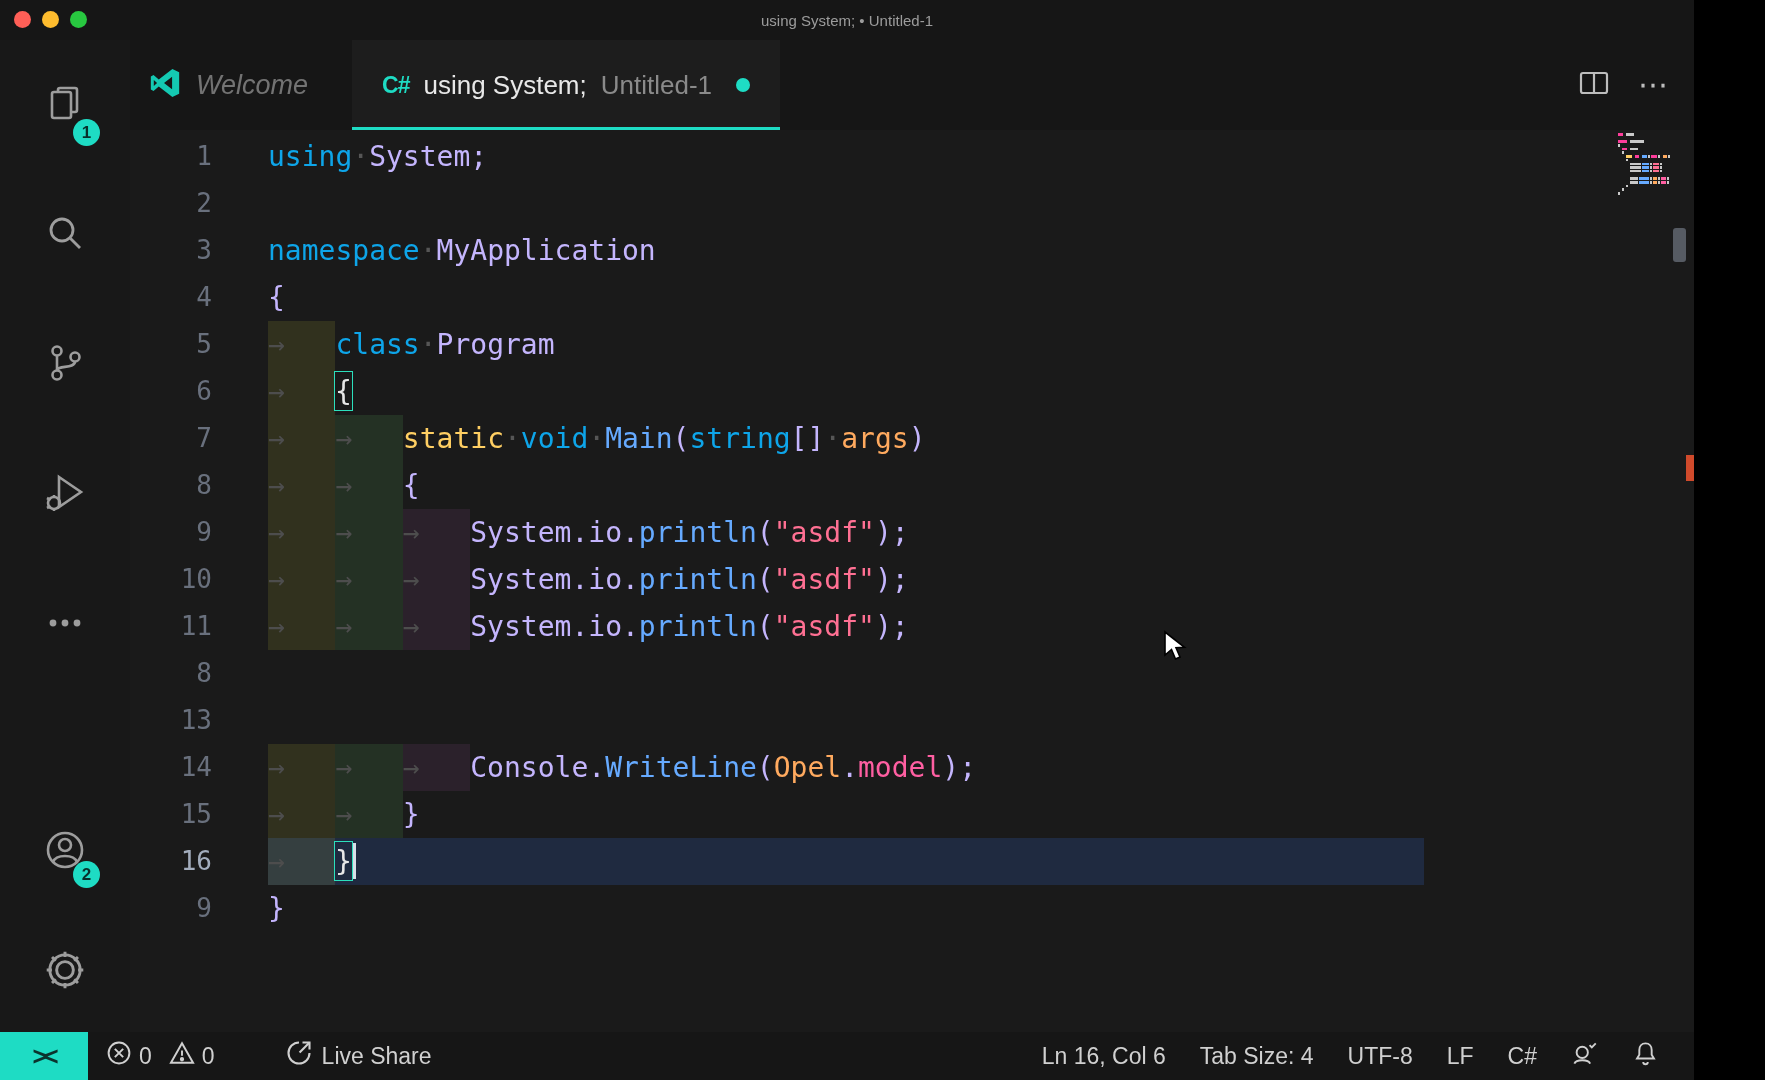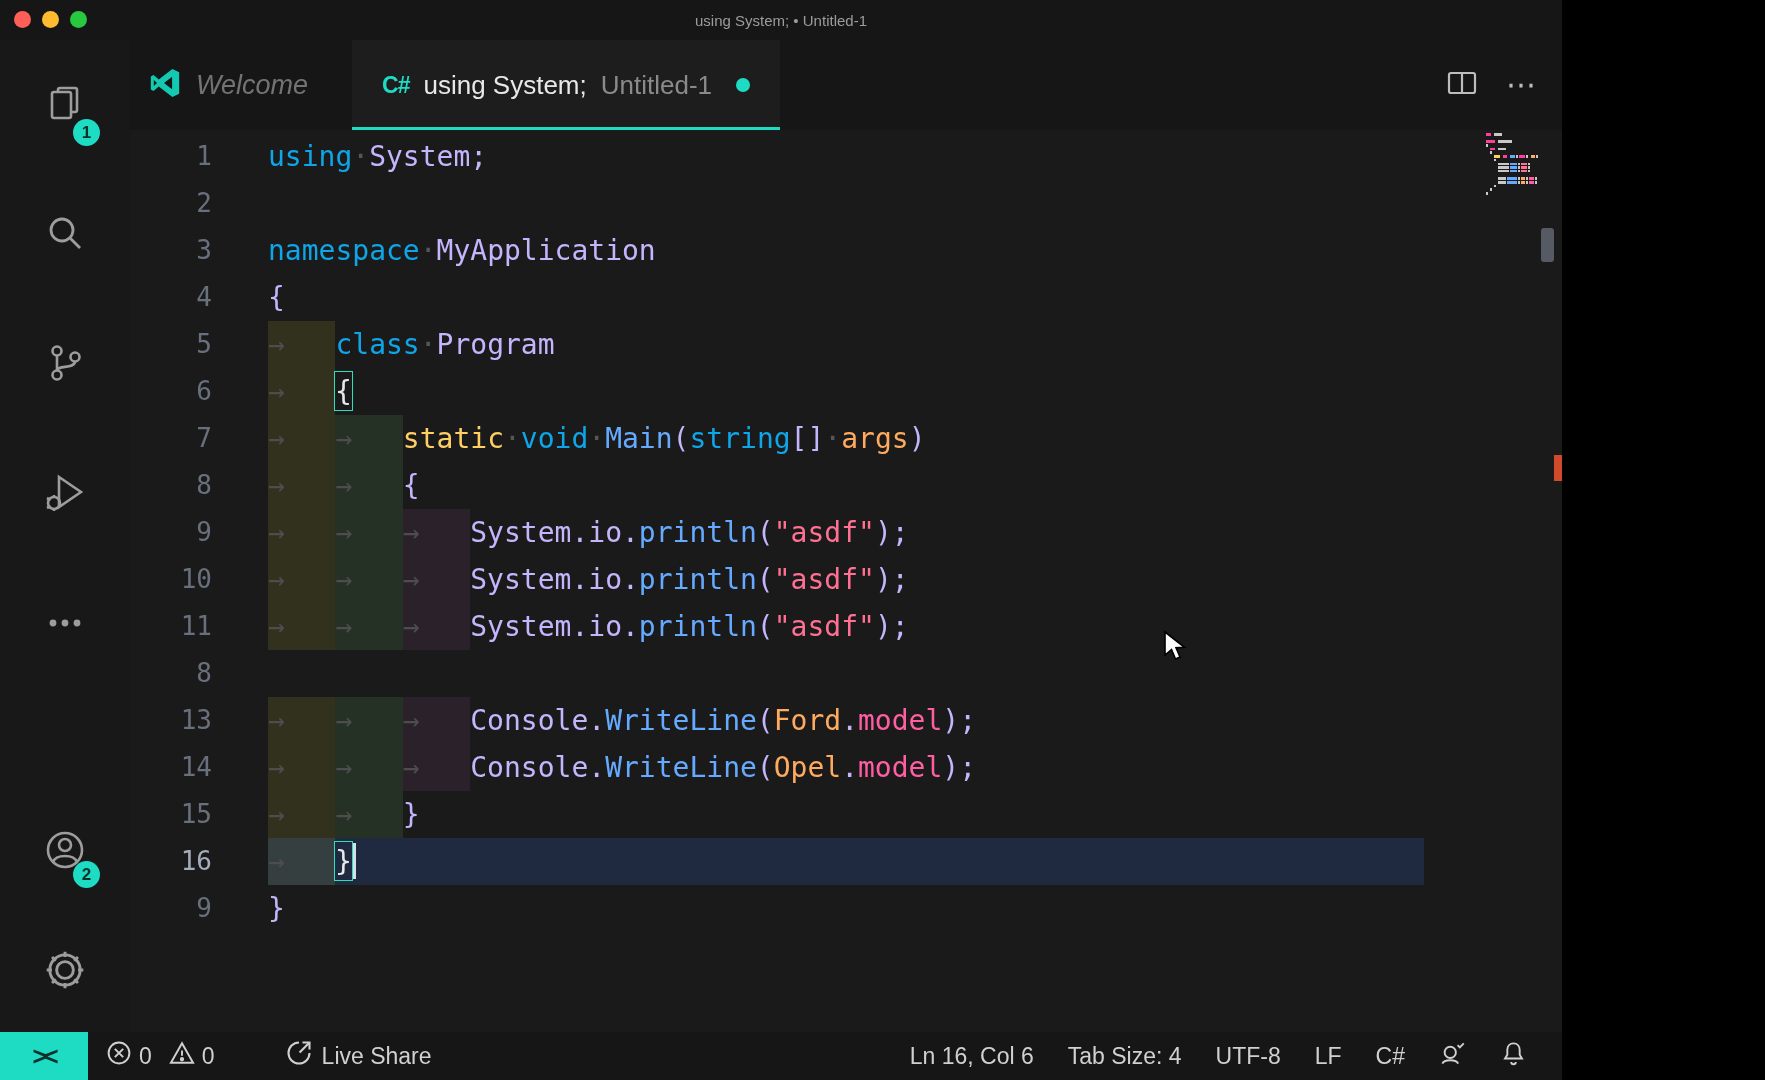--- a/index.html
+++ b/index.html
@@ -4,21 +4,21 @@
 <style>
   :root{
     --accent:#1edcc4;
     --bg:#181818;
     --titlebar:#161616;
     --editor:#1a1a1a;
     --statusbar:#161616;
   }
   *{margin:0;padding:0;box-sizing:border-box;}
   body{background:#000;font-family:"Liberation Sans",sans-serif;}
-  .window{width:1562px;height:1080px;position:relative;background:var(--bg);overflow:hidden;}
+  .window{width:1694px;height:1080px;position:relative;background:var(--bg);overflow:hidden;}
 
   
   .titlebar{height:40px;background:var(--titlebar);display:flex;align-items:center;justify-content:center;position:relative;}
   .traffic{position:absolute;left:14px;top:11px;display:flex;gap:11px;}
   .light{width:17px;height:17px;border-radius:50%;}
   .light.red{background:#ff5f57;}
   .light.yellow{background:#febc2e;}
   .light.green{background:#28c840;}
   .titlebar-text{font-size:15px;color:#9c9c9c;}
 
@@ -249,21 +249,20 @@
             <div class="line">
               <div class="ln">11</div>
               <div class="content"><span class="ind ind0">→</span><span class="ind ind1">→</span><span class="ind ind2">→</span><span class="tok p">System.io.</span><span class="tok f">println</span><span class="tok p">(</span><span class="tok s">"asdf"</span><span class="tok p">);</span></div>
             </div>
             <div class="line">
               <div class="ln">8</div>
               <div class="content"><span class="ind ind0"></span><span class="ind ind1"></span><span class="ind ind2"></span></div>
             </div>
             <div class="line">
               <div class="ln">13</div>
-              <div class="content"><span class="ind ind0">→</span><span class="ind ind1">→</span><span class="ind ind2">→</span><span class="tok p">Console.</span><span class="tok f">WriteLine</span><span class="tok p">(</span><span class="tok o">Ford</span><span class="tok p">.</span><span class="tok m">model</span><span class="tok p">);</span></div>
             </div>
             <div class="line">
               <div class="ln">14</div>
               <div class="content"><span class="ind ind0">→</span><span class="ind ind1">→</span><span class="ind ind2">→</span><span class="tok p">Console.</span><span class="tok f">WriteLine</span><span class="tok p">(</span><span class="tok o">Opel</span><span class="tok p">.</span><span class="tok m">model</span><span class="tok p">);</span></div>
             </div>
             <div class="line">
               <div class="ln">15</div>
               <div class="content"><span class="ind ind0">→</span><span class="ind ind1">→</span><span class="tok p">}</span></div>
             </div>
             <div class="line cur">

